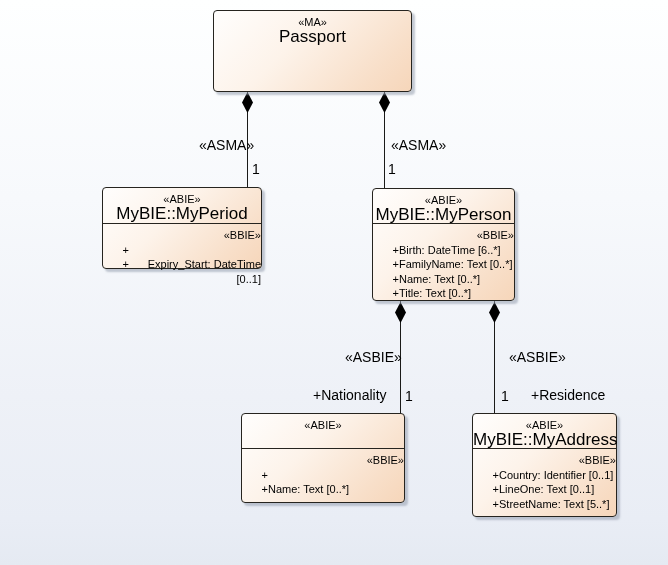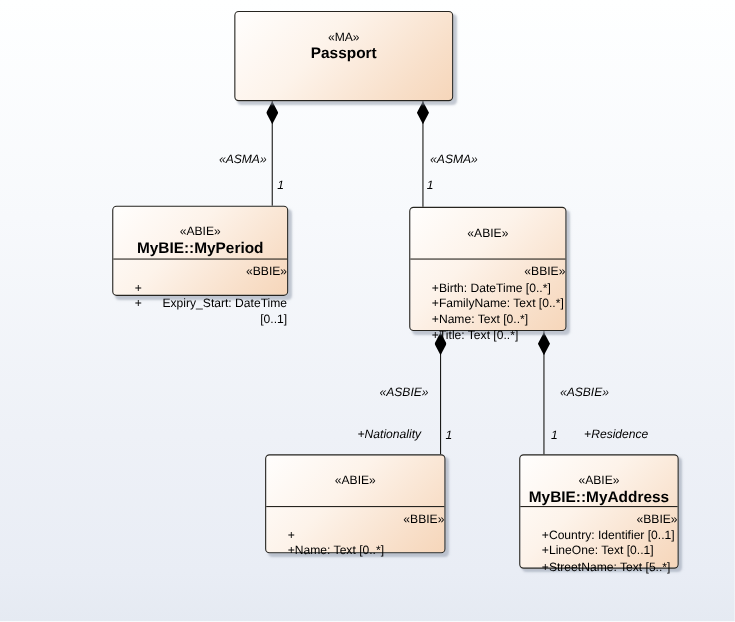--- a/index.html
+++ b/index.html
@@ -14,36 +14,36 @@
   }
 
   
   .node {
     position:absolute; box-sizing:border-box;
     border:1.3px solid #26241f; border-radius:4px;
     background:linear-gradient(135deg,#fffefd 0%,#fdf3ea 40%,#f8dfc9 80%,#f6d6ba 100%);
     box-shadow:3px 3px 2px rgba(148,157,173,0.55);
     color:#000;
   }
-  .hdr { box-sizing:border-box; text-align:center; padding-top:5px;margin-top:12px; }
+  .hdr { box-sizing:border-box; text-align:center; padding-top:5px; }
   .hdr.divided { border-bottom:1.2px solid #26241f;text-align:center; }
   .stereo { font-size:11px; line-height:13px; }
-  .cname  { font-size:14px; font-weight:bold; line-height:15px; }
+  .cname  { font-size:17px; font-weight:normal; line-height:15px; }
   .compartment { box-sizing:border-box; padding-top:4px; font-size:11px;text-align:right; }
   .comp-stereo { padding-left:12px; height:15px; line-height:15px; }
   .attr-row { display:flex; height:14.4px; line-height:14.4px; }
   .vis { width:17px; padding-left:9px; flex:none; }
 
   
   .cline { position:absolute; width:1.3px; background:#1a1a18; }
   .diamond {
     position:absolute; width:11px; height:21px; background:#000;
     clip-path:polygon(50% 0%,100% 50%,50% 100%,0% 50%);
   }
-  .clabel { position:absolute; font-size:11px; line-height:13px; color:#000; white-space:nowrap;font-style:italic; }
+  .clabel { position:absolute; font-size:14px; line-height:13px; color:#000; white-space:nowrap; }
 </style>
 </head>
 <body>
 
 <div class="canvas">
 
   <div>
     <div class="cline" style="left:247px;top:92px;height:95px"></div>
     <div class="diamond" style="left:242px;top:92px"></div>
     <div class="clabel" style="left:199px;top:139px">«ASMA»</div>
@@ -54,21 +54,21 @@
     <div class="cline" style="left:384px;top:92px;height:96px"></div>
     <div class="diamond" style="left:379px;top:92px"></div>
     <div class="clabel" style="left:391px;top:139px">«ASMA»</div>
     <div class="clabel" style="left:388px;top:163px">1</div>
   </div>
 
   <div>
     <div class="cline" style="left:400px;top:301px;height:112px"></div>
     <div class="diamond" style="left:395px;top:302px"></div>
     <div class="clabel" style="left:345px;top:351px">«ASBIE»</div>
-    <div class="clabel" style="left:325px;top:389px">+Nationality</div>
+    <div class="clabel" style="left:313px;top:389px">+Nationality</div>
     <div class="clabel" style="left:405px;top:390px">1</div>
   </div>
 
   <div>
     <div class="cline" style="left:494px;top:301px;height:112px"></div>
     <div class="diamond" style="left:489px;top:302px"></div>
     <div class="clabel" style="left:509px;top:351px">«ASBIE»</div>
     <div class="clabel" style="left:501px;top:390px">1</div>
     <div class="clabel" style="left:531px;top:389px">+Residence</div>
   </div>
@@ -93,26 +93,27 @@
       <div class="attr-row">
         <span class="vis">+</span>
         <span>Expiry_Start: DateTime [0..1]</span>
       </div>
     </div>
   </div>
 
   <div class="node" style="left:372px;top:188px;width:143px;height:113px">
     <div class="hdr divided" style="height:35px">
       <div class="stereo">«ABIE»</div>
+      <div class="cname">MyBIE::MyPerson</div>
     </div>
     <div class="compartment">
       <div class="comp-stereo">«BBIE»</div>
       <div class="attr-row">
         <span class="vis">+</span>
-        <span>Birth: DateTime [0..*]</span>
+        <span>Birth: DateTime [6..*]</span>
       </div>
       <div class="attr-row">
         <span class="vis">+</span>
         <span>FamilyName: Text [0..*]</span>
       </div>
       <div class="attr-row">
         <span class="vis">+</span>
         <span>Name: Text [0..*]</span>
       </div>
       <div class="attr-row">

